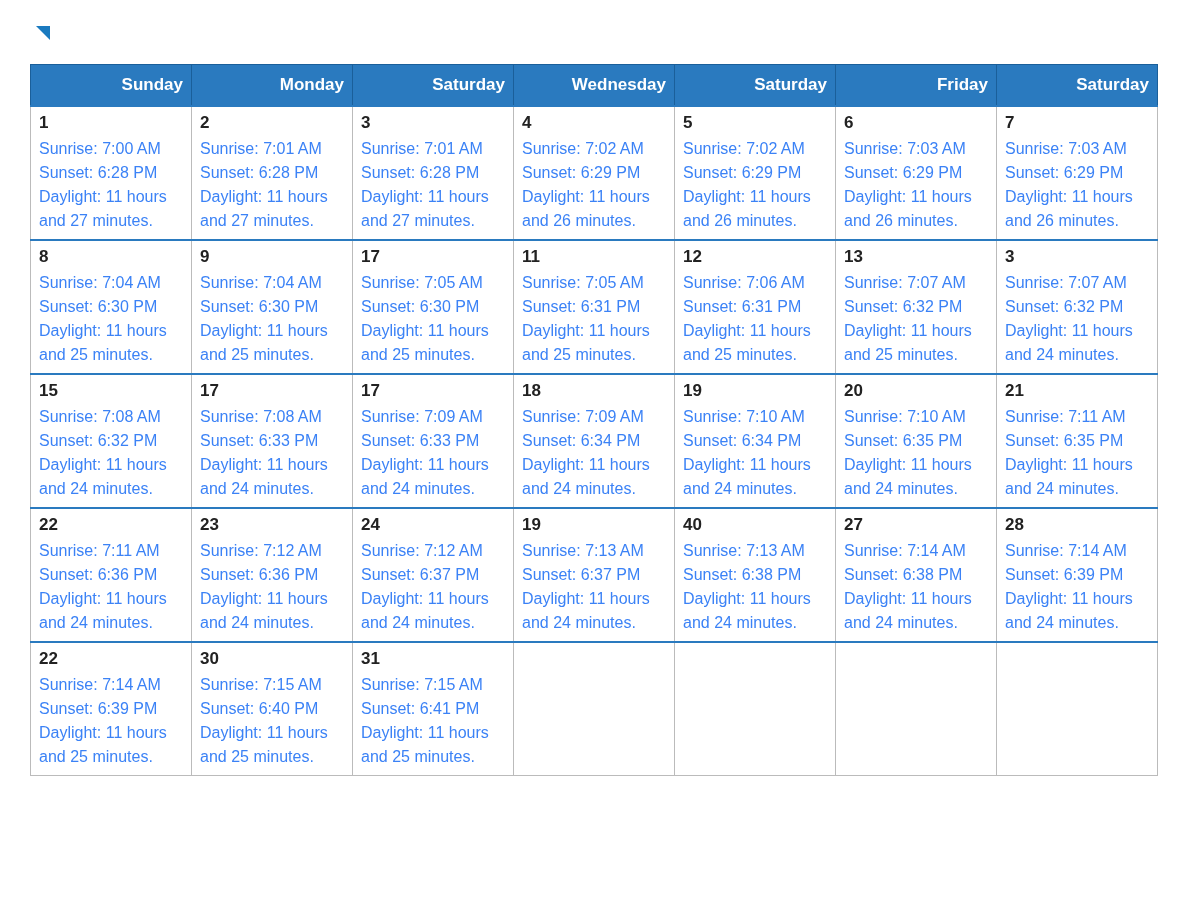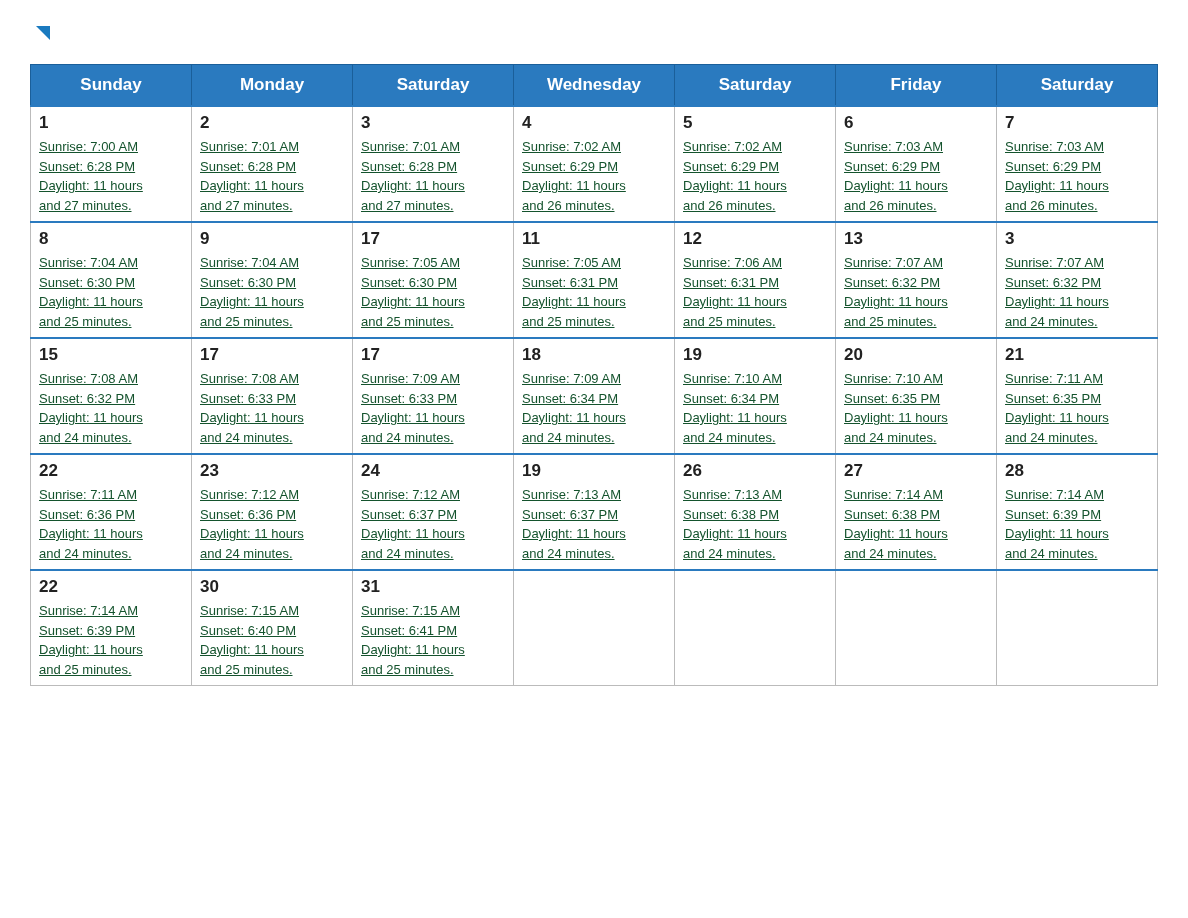--- a/index.html
+++ b/index.html
@@ -40,21 +40,21 @@
       border-collapse: collapse;
       border: 1px solid #aaa;
     }
     .calendar th {
       background-color: #2a7abf;
       color: #fff;
       font-size: 17px;
       font-weight: bold;
       padding: 10px 8px;
       border: 1px solid #1a5f9a;
-      text-align: center;
+      text-align: right;
     }
     .calendar td {
       border: 1px solid #bbb;
       vertical-align: top;
       padding: 6px 8px;
       width: 14.28%;
       min-height: 100px;
       font-size: 13px;
       color: #222;
       background: #fff;
@@ -62,24 +62,23 @@
     .calendar tr td {
       border-top: 2px solid #2a7abf;
     }
     .day-number {
       font-size: 17px;
       font-weight: bold;
       color: #222;
       margin-bottom: 4px;
     }
     .day-info {
-      font-size: 13px;
-      color: #14532d;
+      font-size: 16px;
+      color: #3b82f6;
       line-height: 1.5;
-      text-decoration: underline;
     }
     .empty-cell {
       background: #fff;
     }
     .logo-row {
       display: flex;
       flex-direction: row;
       align-items: center;
     }
     .logo-text-general {
@@ -362,21 +361,21 @@
         <td>
         <div class="day-number">19</div>
         <div class="day-info">
           Sunrise: 7:13 AM<br>
           Sunset: 6:37 PM<br>
           Daylight: 11 hours<br>
           and 24 minutes.
         </div>
       </td>
         <td>
-        <div class="day-number">26</div>
+        <div class="day-number">40</div>
         <div class="day-info">
           Sunrise: 7:13 AM<br>
           Sunset: 6:38 PM<br>
           Daylight: 11 hours<br>
           and 24 minutes.
         </div>
       </td>
         <td>
         <div class="day-number">27</div>
         <div class="day-info">

